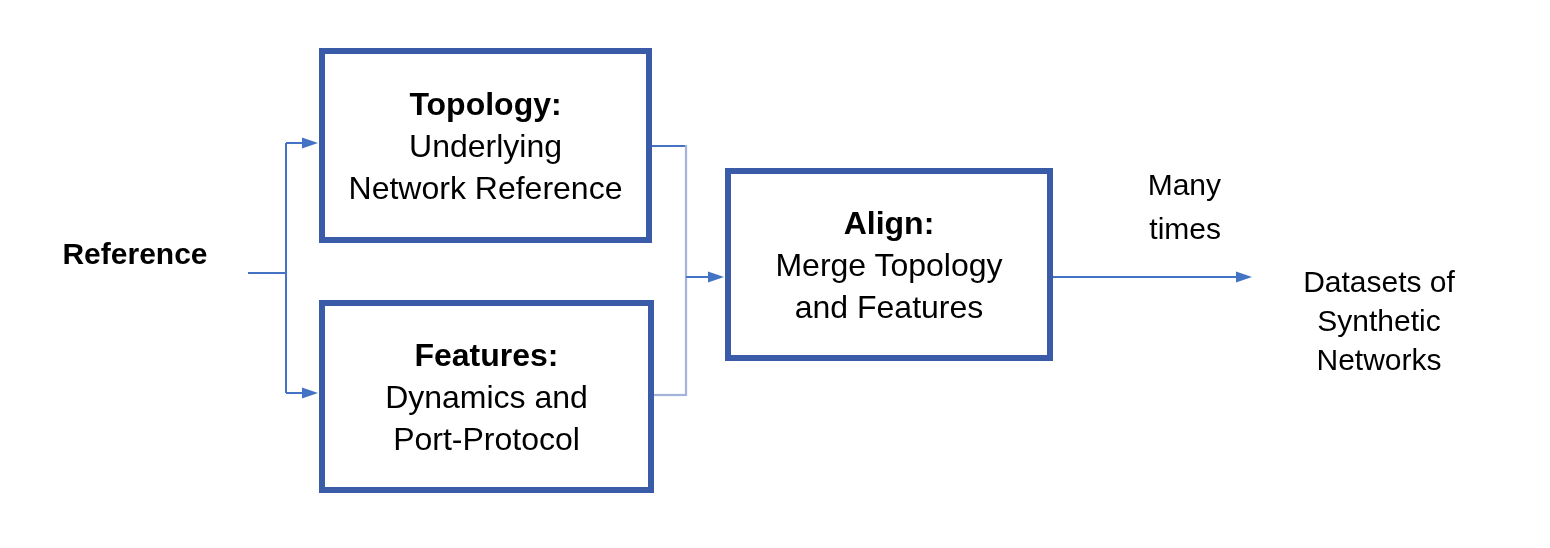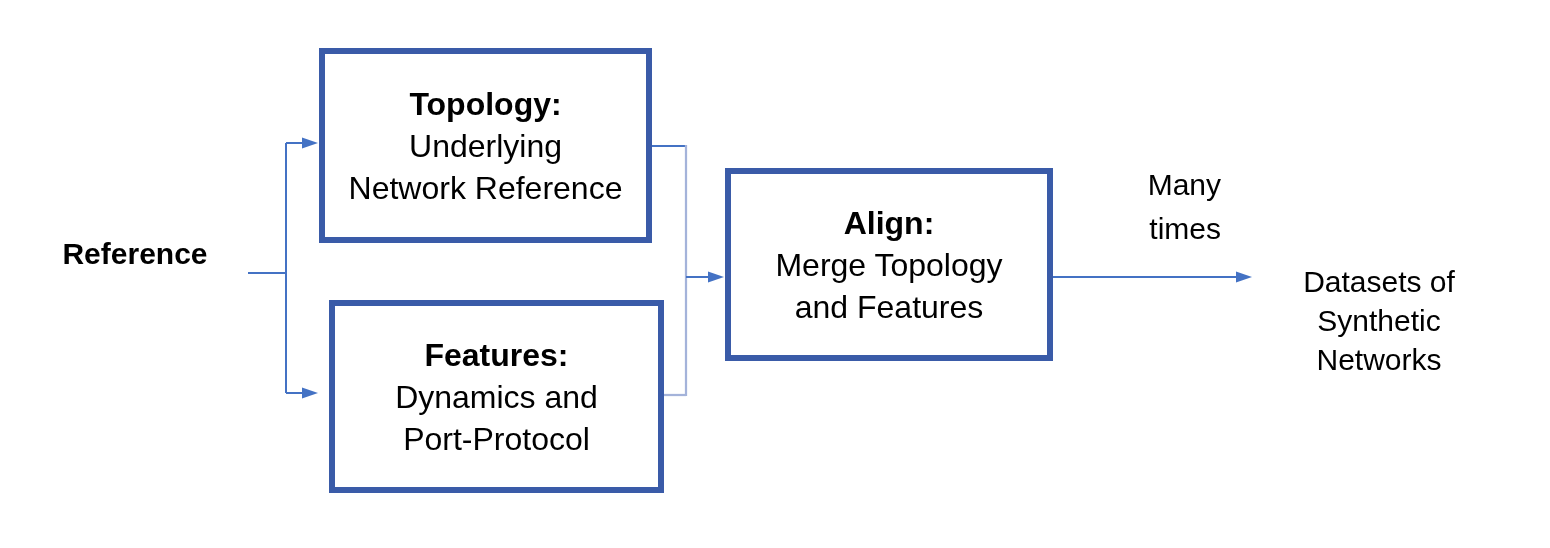--- a/index.html
+++ b/index.html
@@ -38,21 +38,21 @@
     display: flex;
     flex-direction: column;
     justify-content: center;
     align-items: center;
     text-align: center;
     font-size: 32px;
     line-height: 42px;
   }
   .box-title { font-weight: bold; }
   .box-topology { left: 319px; top: 48px;  width: 333px; height: 195px; }
-  .box-features { left: 329px; top: 300px; width: 335px; height: 193px; }
+  .box-features { left: 319px; top: 300px; width: 335px; height: 193px; }
   .box-align    { left: 725px; top: 168px; width: 328px; height: 193px; }
 
   .side-label {
     position: absolute;
     font-size: 30px;
   }
   .ref-label {
     left: 25px; top: 233px; width: 220px;
     font-weight: bold;
     text-align: center;

